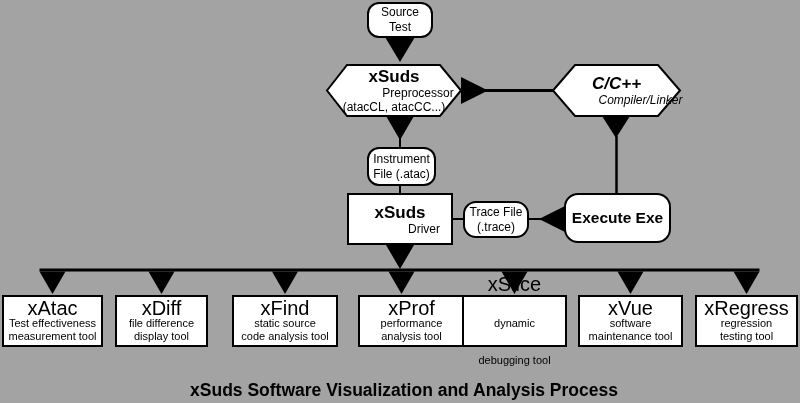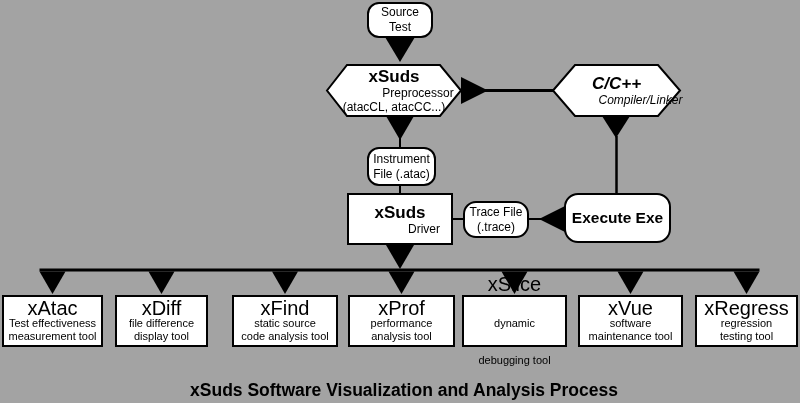--- a/index.html
+++ b/index.html
@@ -114,21 +114,21 @@
   <div class="node" style="left:232px; top:295px; width:106px; height:52px;">
     <div class="tname">xFind</div>
     <div class="tdesc">static source</div>
     <div class="tdesc">code analysis tool</div>
   </div>
   <div class="node" style="left:115px; top:295px; width:93px; height:52px;">
     <div class="tname">xDiff</div>
     <div class="tdesc">file difference</div>
     <div class="tdesc">display tool</div>
   </div>
-  <div class="node" style="left:348px; top:295px; width:107px; height:52px;">
+  <div class="node" style="left:358px; top:295px; width:107px; height:52px;">
     <div class="tname">xProf</div>
     <div class="tdesc">performance</div>
     <div class="tdesc">analysis tool</div>
   </div>
   <div class="node" style="left:462px; top:295px; width:105px; height:52px;gap:24px;">
     <div class="tname">xSlice</div>
     <div class="tdesc">dynamic</div>
     <div class="tdesc">debugging tool</div>
   </div>
   <div class="node" style="left:578px; top:295px; width:105px; height:52px;">

